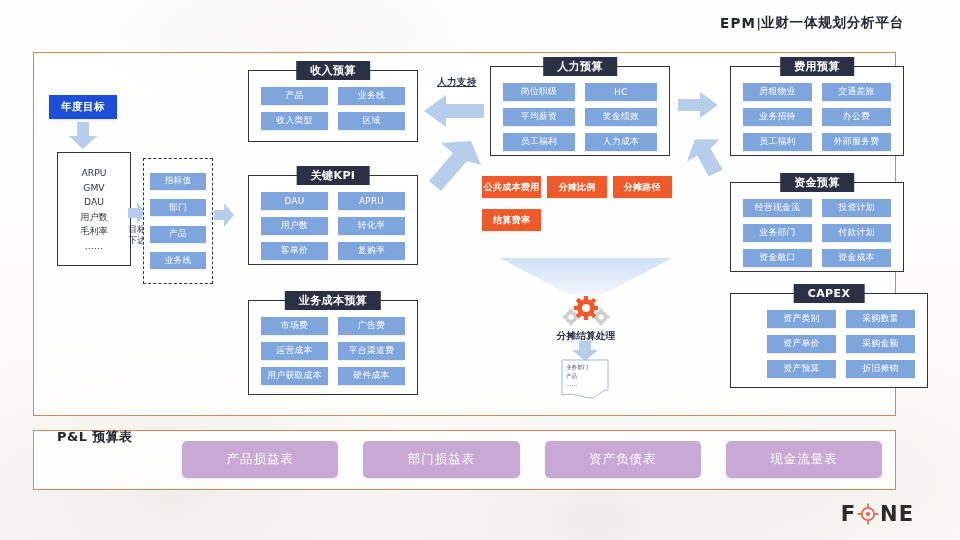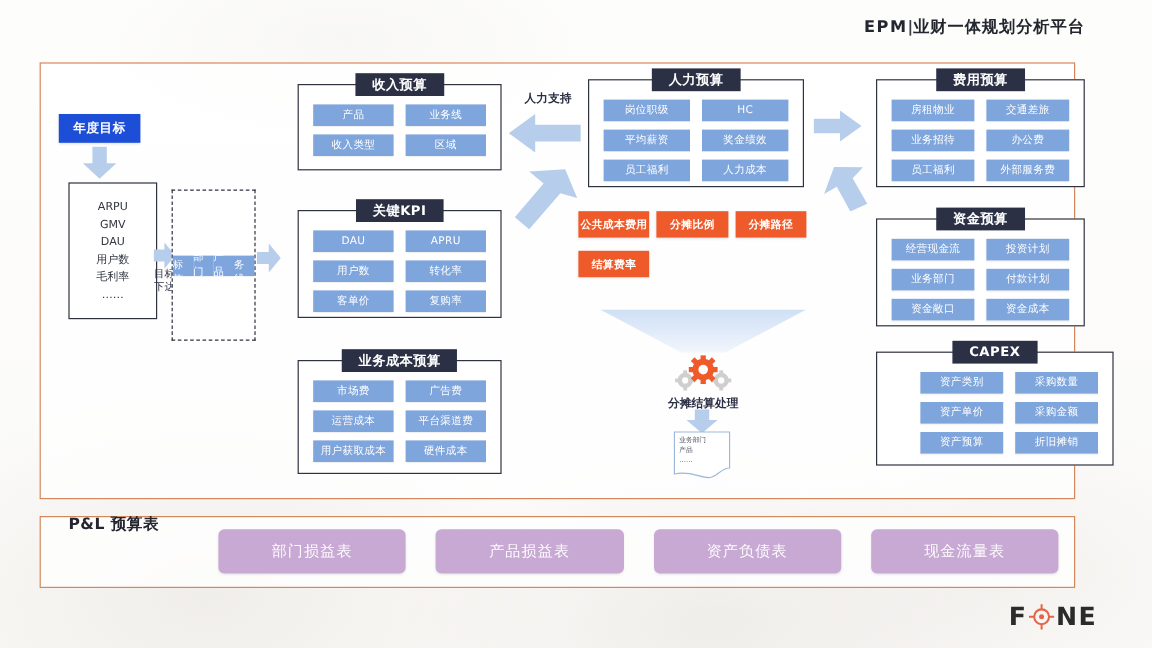--- a/index.html
+++ b/index.html
@@ -43,21 +43,21 @@
     color:#fff;font-size:10.5px;font-weight:bold;display:flex;align-items:center;justify-content:center;
     letter-spacing:.5px;box-shadow:0 1px 2px rgba(0,0,0,.12);}
 
   
   .metric-box{left:57px;top:152px;width:72px;height:112px;border:1px solid #2f3340;background:#fff;
     display:flex;flex-direction:column;align-items:center;justify-content:center;gap:3px;}
   .metric-box span{font-size:9.2px;color:#31353f;line-height:1.25;}
 
   
   .dim-box{left:143px;top:158px;width:68px;height:116px;border:1.4px dashed #2f3340;background:#fff;
-    display:flex;flex-direction:row;align-items:center;justify-content:space-evenly;padding:4px 0;}
+    display:flex;flex-direction:column;align-items:center;justify-content:space-evenly;padding:4px 0;}
   .dim-box .chip{width:56px;}
 
   
   .chip{height:17px;background:#7fa5dd;color:#fff;font-size:8.6px;
     display:flex;align-items:center;justify-content:center;letter-spacing:.3px;
     box-shadow:0 1px 1px rgba(0,0,0,.06);}
 
   
   .group{border:1px solid #2f3340;background:#fff;}
   .group-tab{position:absolute;background:#2b3045;color:#fff;font-size:11px;font-weight:bold;
@@ -176,21 +176,21 @@
     <div class="grid2">
       <div class="chip">市场费</div>
       <div class="chip">广告费</div>
       <div class="chip">运营成本</div>
       <div class="chip">平台渠道费</div>
       <div class="chip">用户获取成本</div>
       <div class="chip">硬件成本</div>
     </div>
   </div>
 
-  <div class="lbl" style="left:437px;top:76px;">人力支持</div>
+  <div class="lbl" style="left:437px;top:76px;text-decoration:underline;">人力支持</div>
   <svg class="arrow" style="left:424px;top:93px;" width="60" height="36">
     <polygon points="0,18 22,2 22,11 60,11 60,25 22,25 22,34" fill="#b7cdec"></polygon>
   </svg>
   <svg class="arrow" style="left:425px;top:135px;" width="58" height="56">
     <polygon points="6,10 30,0 26,14 56,40 46,52 18,28 8,40" fill="#b7cdec" transform="rotate(90 28 28)"></polygon>
   </svg>
 
   <div class="abs group" style="left:490px;top:66px;width:178px;height:88px;">
     <div class="group-tab">人力预算</div>
     <div class="grid2">
@@ -308,22 +308,22 @@
       <div class="chip">资产单价</div>
       <div class="chip">采购金额</div>
       <div class="chip">资产预算</div>
       <div class="chip">折旧摊销</div>
     </div>
   </div>
 
   <div class="bottom-bar"></div>
   <div class="pl-title">P&amp;L 预算表</div>
   <div class="pl-btns">
+    <div class="pl-btn">产品损益表</div>
     <div class="pl-btn">部门损益表</div>
-    <div class="pl-btn">产品损益表</div>
     <div class="pl-btn">资产负债表</div>
     <div class="pl-btn">现金流量表</div>
   </div>
 
   <div class="logo">
     <span class="logo-t">F</span>
     <svg width="22" height="22" viewBox="0 0 22 22" style="margin:0 1px;">
       <circle cx="11" cy="11" r="6.2" fill="none" stroke="#e2654a" stroke-width="1.7"></circle>
       <circle cx="11" cy="11" r="2.1" fill="#e2654a"></circle>
       <line x1="11" y1="0.5" x2="11" y2="5" stroke="#e2654a" stroke-width="1.7"></line>

